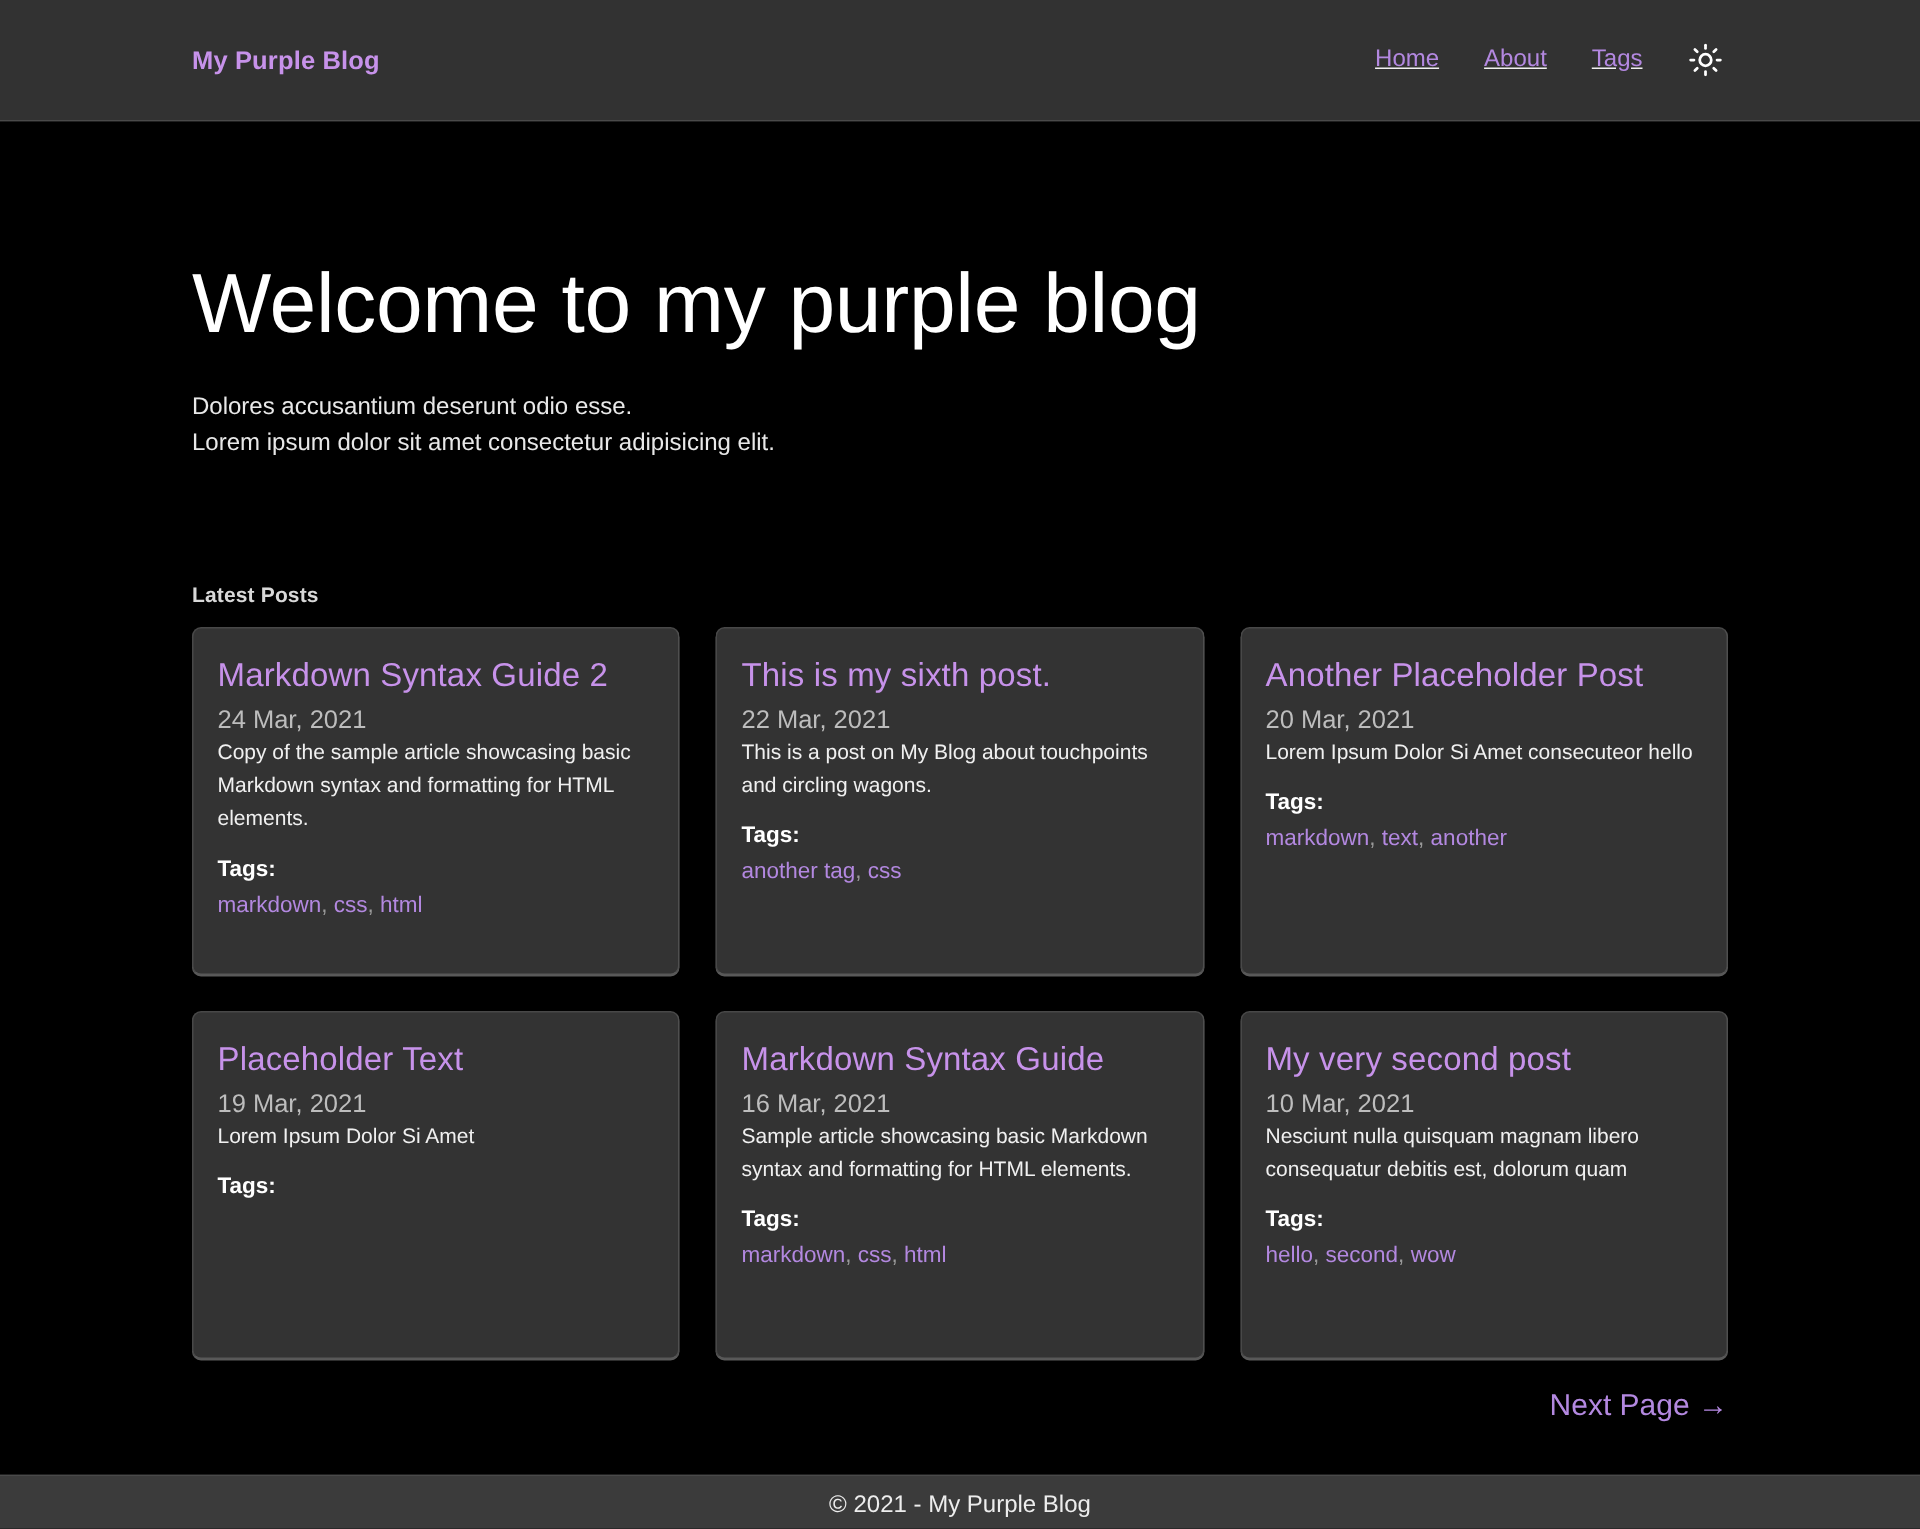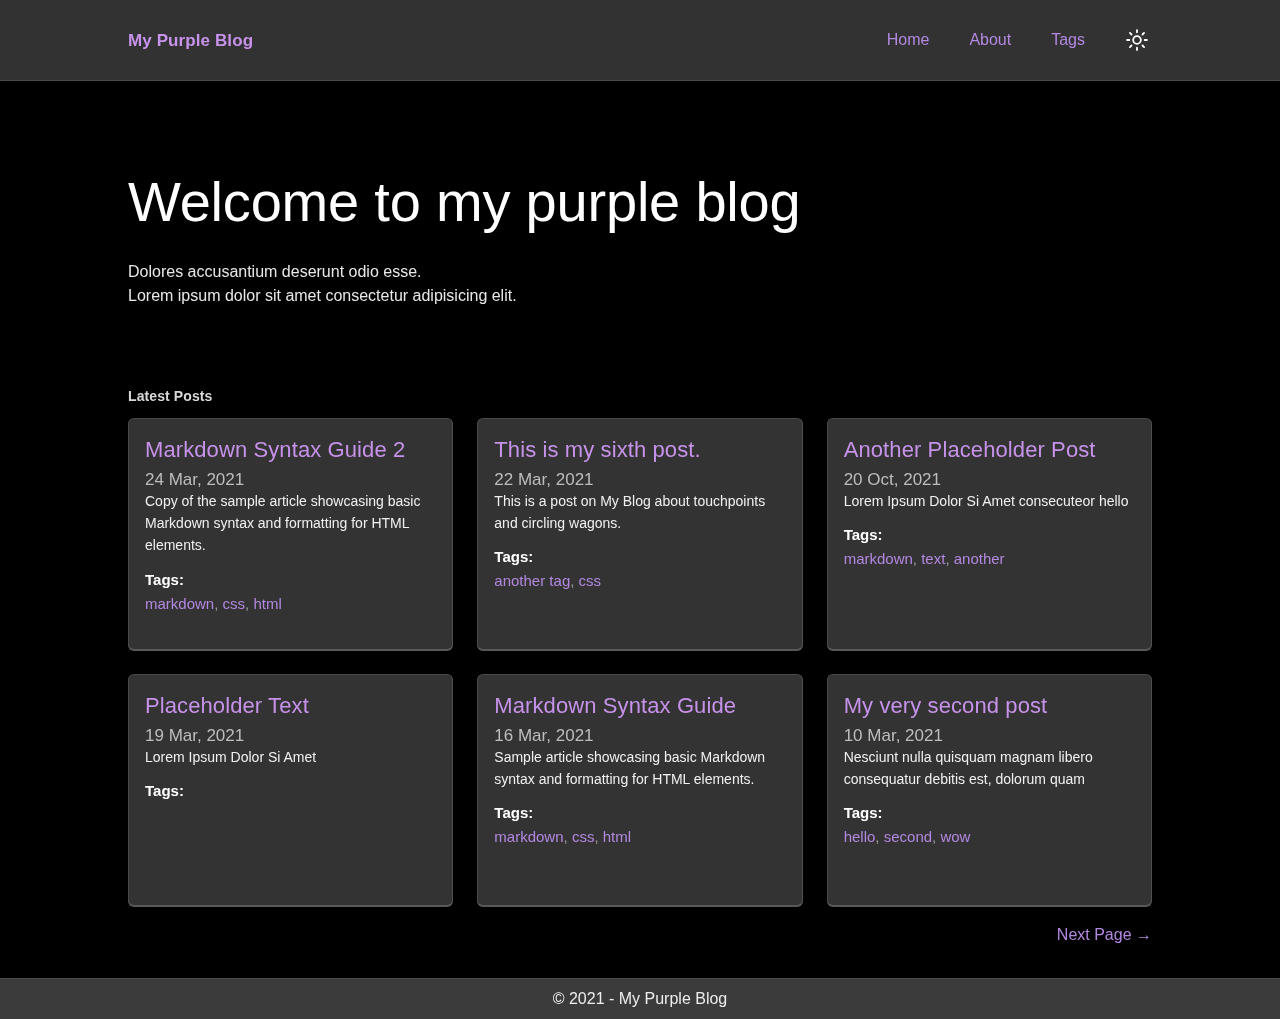--- a/index.html
+++ b/index.html
@@ -44,21 +44,22 @@
     color: #c792ea;
     letter-spacing: 0.1px;
     text-decoration: none;
     line-height: 1;
   }
 
   nav.main-nav {
     margin-left: auto;
     display: flex;
     align-items: center;
-    gap: 10px;
+    gap: 0;
+    text-decoration: underline;
   }
 
   nav.main-nav a.nav-link {
     color: #b388e0;
     text-decoration: none;
     font-size: 16px;
     padding: 0 15px;
     line-height: 1;
   }
 
@@ -181,21 +182,21 @@
   .pager {
     margin-top: 20px;
     display: flex;
     justify-content: flex-end;
     padding-bottom: 34px;
   }
 
   .pager a.next-page {
     color: #b388e0;
     text-decoration: none;
-    font-size: 16px;
+    font-size: 20px;
   }
 
   
   footer.site-footer {
     flex: 0 0 42px;
     height: 42px;
     background: #3b3b3b;
     border-top: 1px solid #4a4a4a;
     display: flex;
     align-items: center;
@@ -260,21 +261,21 @@
       <article class="post-card">
         <a href="#" class="post-title">This is my sixth post.</a>
         <div class="post-date">22 Mar, 2021</div>
         <p class="post-excerpt">This is a post on My Blog about touchpoints and circling wagons.</p>
         <div class="tags-label">Tags:</div>
         <div class="tags-list"><a href="#" class="tag-link">another tag</a><span class="tag-sep">, </span><a href="#" class="tag-link">css</a></div>
       </article>
 
       <article class="post-card">
         <a href="#" class="post-title">Another Placeholder Post</a>
-        <div class="post-date">20 Oct, 2021</div>
+        <div class="post-date">20 Mar, 2021</div>
         <p class="post-excerpt">Lorem Ipsum Dolor Si Amet consecuteor hello</p>
         <div class="tags-label">Tags:</div>
         <div class="tags-list"><a href="#" class="tag-link">markdown</a><span class="tag-sep">, </span><a href="#" class="tag-link">text</a><span class="tag-sep">, </span><a href="#" class="tag-link">another</a></div>
       </article>
 
       <article class="post-card">
         <a href="#" class="post-title">Placeholder Text</a>
         <div class="post-date">19 Mar, 2021</div>
         <p class="post-excerpt">Lorem Ipsum Dolor Si Amet</p>
         <div class="tags-label">Tags:</div>

